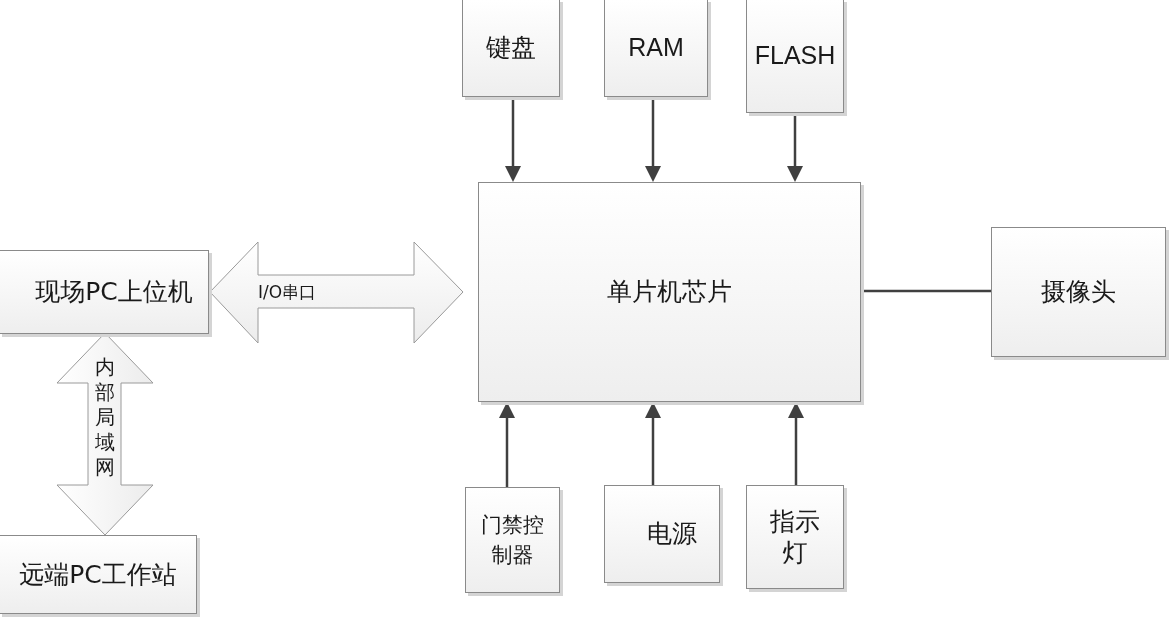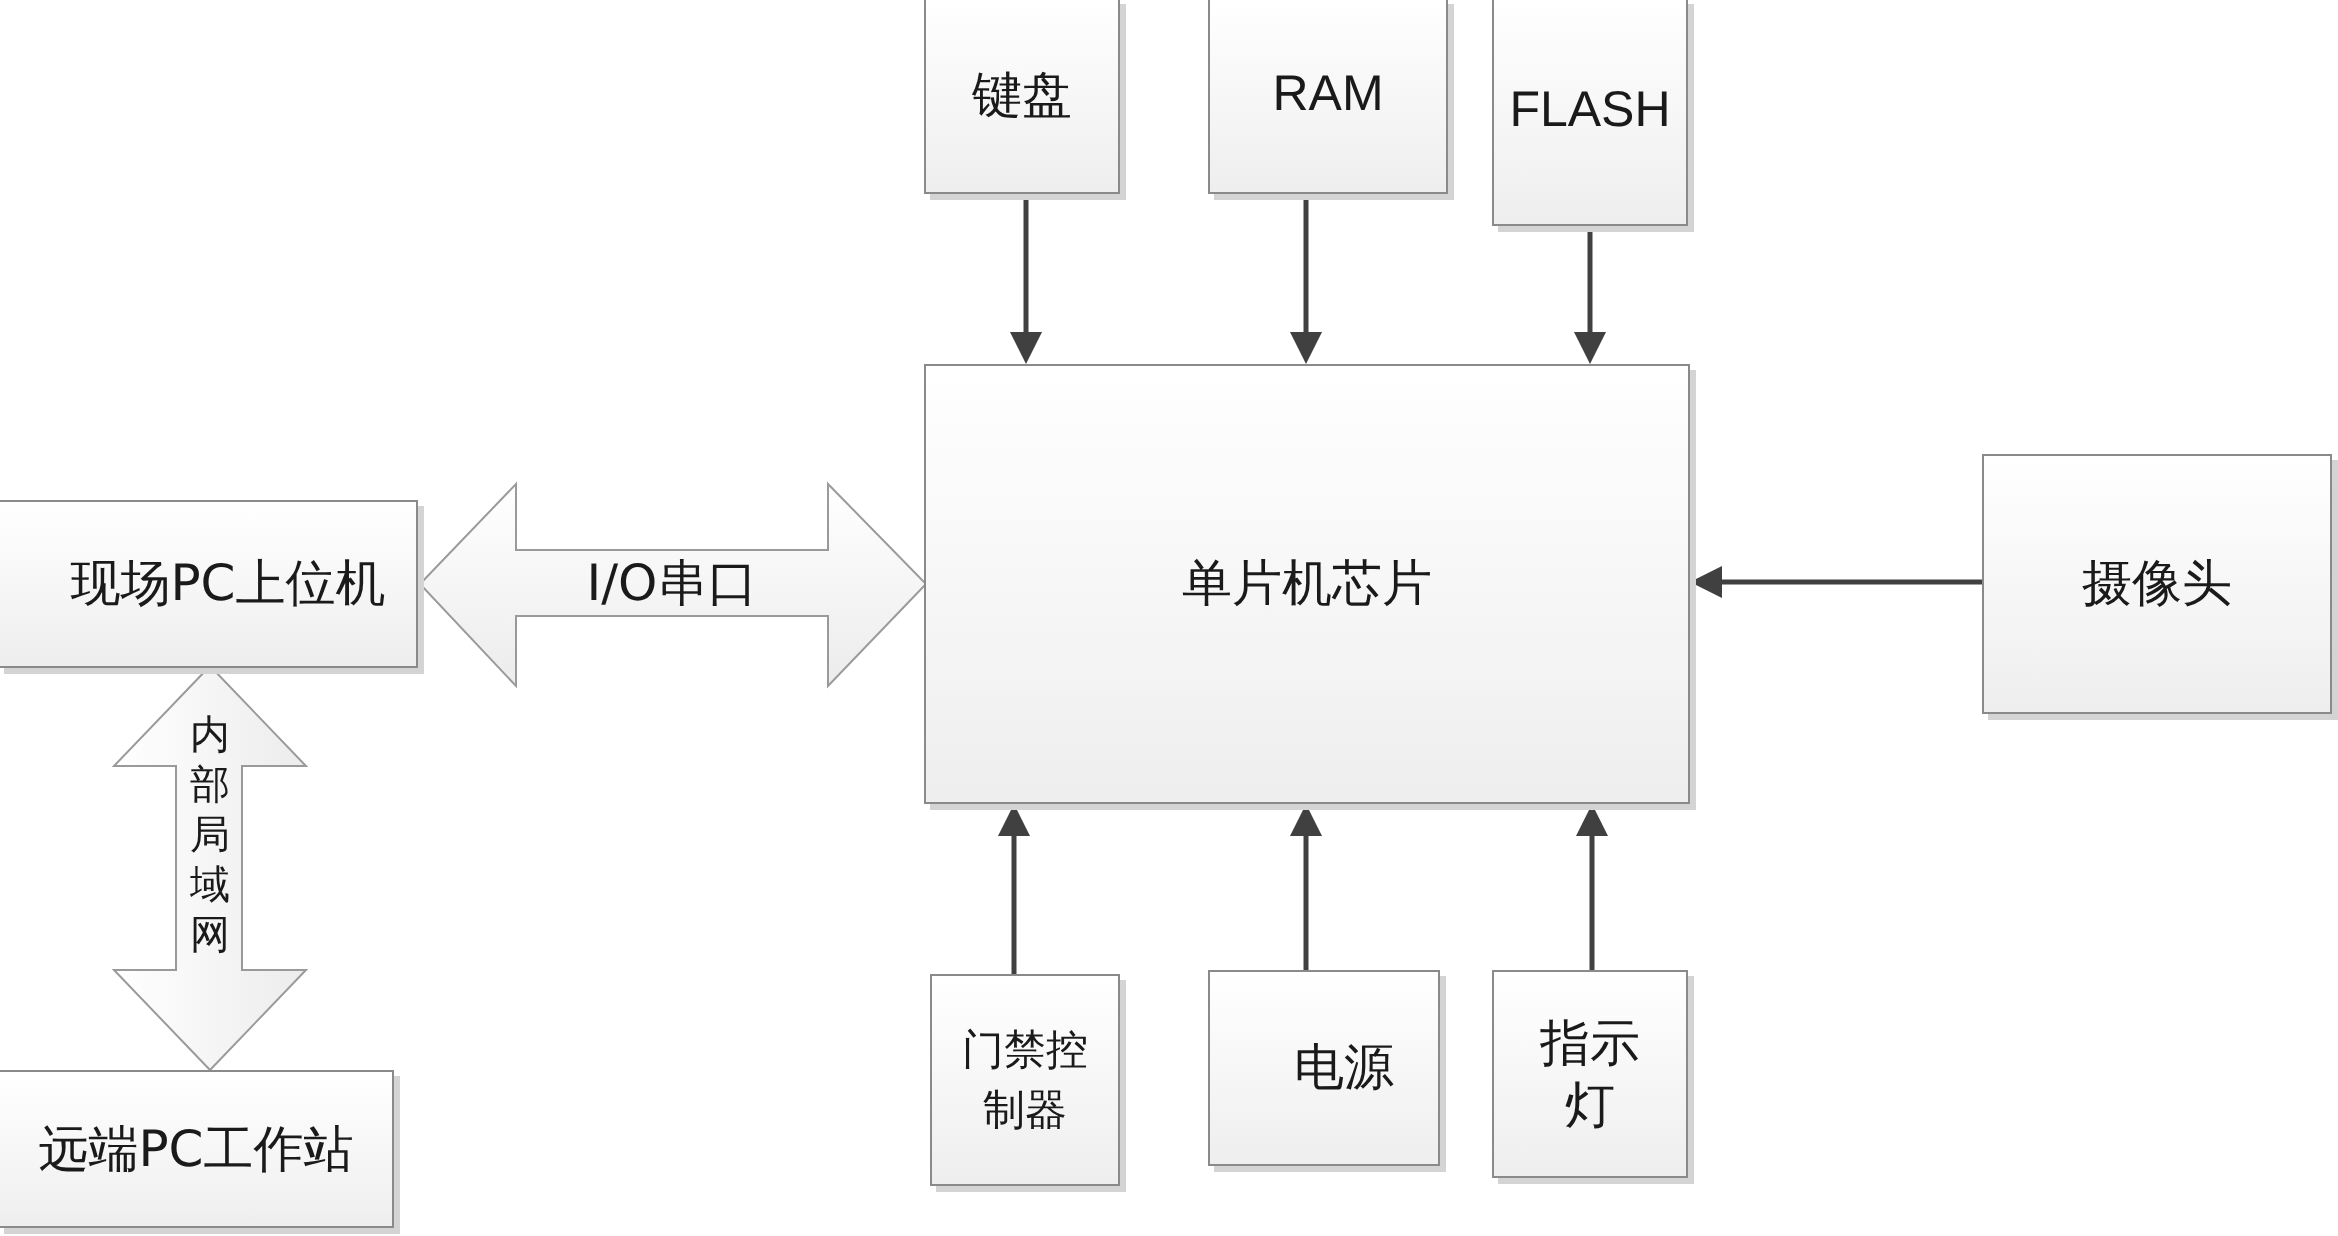--- a/index.html
+++ b/index.html
@@ -9,21 +9,21 @@
     position: absolute; box-sizing: border-box;
     border: 1px solid #8a8a8a;
     background: linear-gradient(to bottom, #ffffff 0%, #f6f6f6 55%, #eeeeee 100%);
     box-shadow: 3px 3px 0 #d4d4d4;
     display: flex; align-items: center; justify-content: center; text-align: center;
   }
   .label { font-size: 25px; line-height: 1.25; white-space: pre-line; }
   .label.sm { font-size: 21px; line-height: 1.45; }
   .label.latin { font-family: "Liberation Sans", "DejaVu Sans", sans-serif; }
   svg.overlay { position: absolute; left: 0; top: 0; pointer-events: none; }
-  .arrow-label { position: absolute; font-size: 25px; text-align: center; }
+  .arrow-label { position: absolute; font-size: 17px; text-align: left; }
   .vlabel { position: absolute; font-size: 20px; line-height: 25px; width: 34px; text-align: center; white-space: pre-line; }
 </style>
 </head>
 <body>
 
 <svg class="overlay" width="1169" height="618">
   <defs>
     <linearGradient id="fatGradH" x1="0" y1="0" x2="0" y2="1">
       <stop offset="0" stop-color="#ffffff"></stop>
       <stop offset="1" stop-color="#ececec"></stop>
@@ -71,29 +71,29 @@
   <g>
     <line x1="991" y1="291" x2="859" y2="291" stroke="#404040" stroke-width="2.5"></line>
     <polygon points="861,283 861,299 845,291" fill="#404040"></polygon>
   </g>
 </svg>
 
 <div class="box" style="left:462px; top:-1px; width:98px; height:98px;">
   <span class="label">键盘</span>
 </div>
 
-<div class="box" style="left:604px; top:-1px; width:120px; height:98px;">
+<div class="box" style="left:604px; top:-1px; width:104px; height:98px;">
   <span class="label latin">RAM</span>
 </div>
 
 <div class="box" style="left:746px; top:-1px; width:98px; height:114px;">
   <span class="label latin">FLASH</span>
 </div>
 
-<div class="box" style="left:462px; top:182px; width:383px; height:220px;">
+<div class="box" style="left:478px; top:182px; width:383px; height:220px;">
   <span class="label">单片机芯片</span>
 </div>
 
 <div class="box" style="left:991px; top:227px; width:175px; height:130px;text-align:center;">
   <span class="label">摄像头</span>
 </div>
 
 <div class="box" style="left:465px; top:487px; width:95px; height:106px;">
   <span class="label sm">门禁控
 制器</span>

